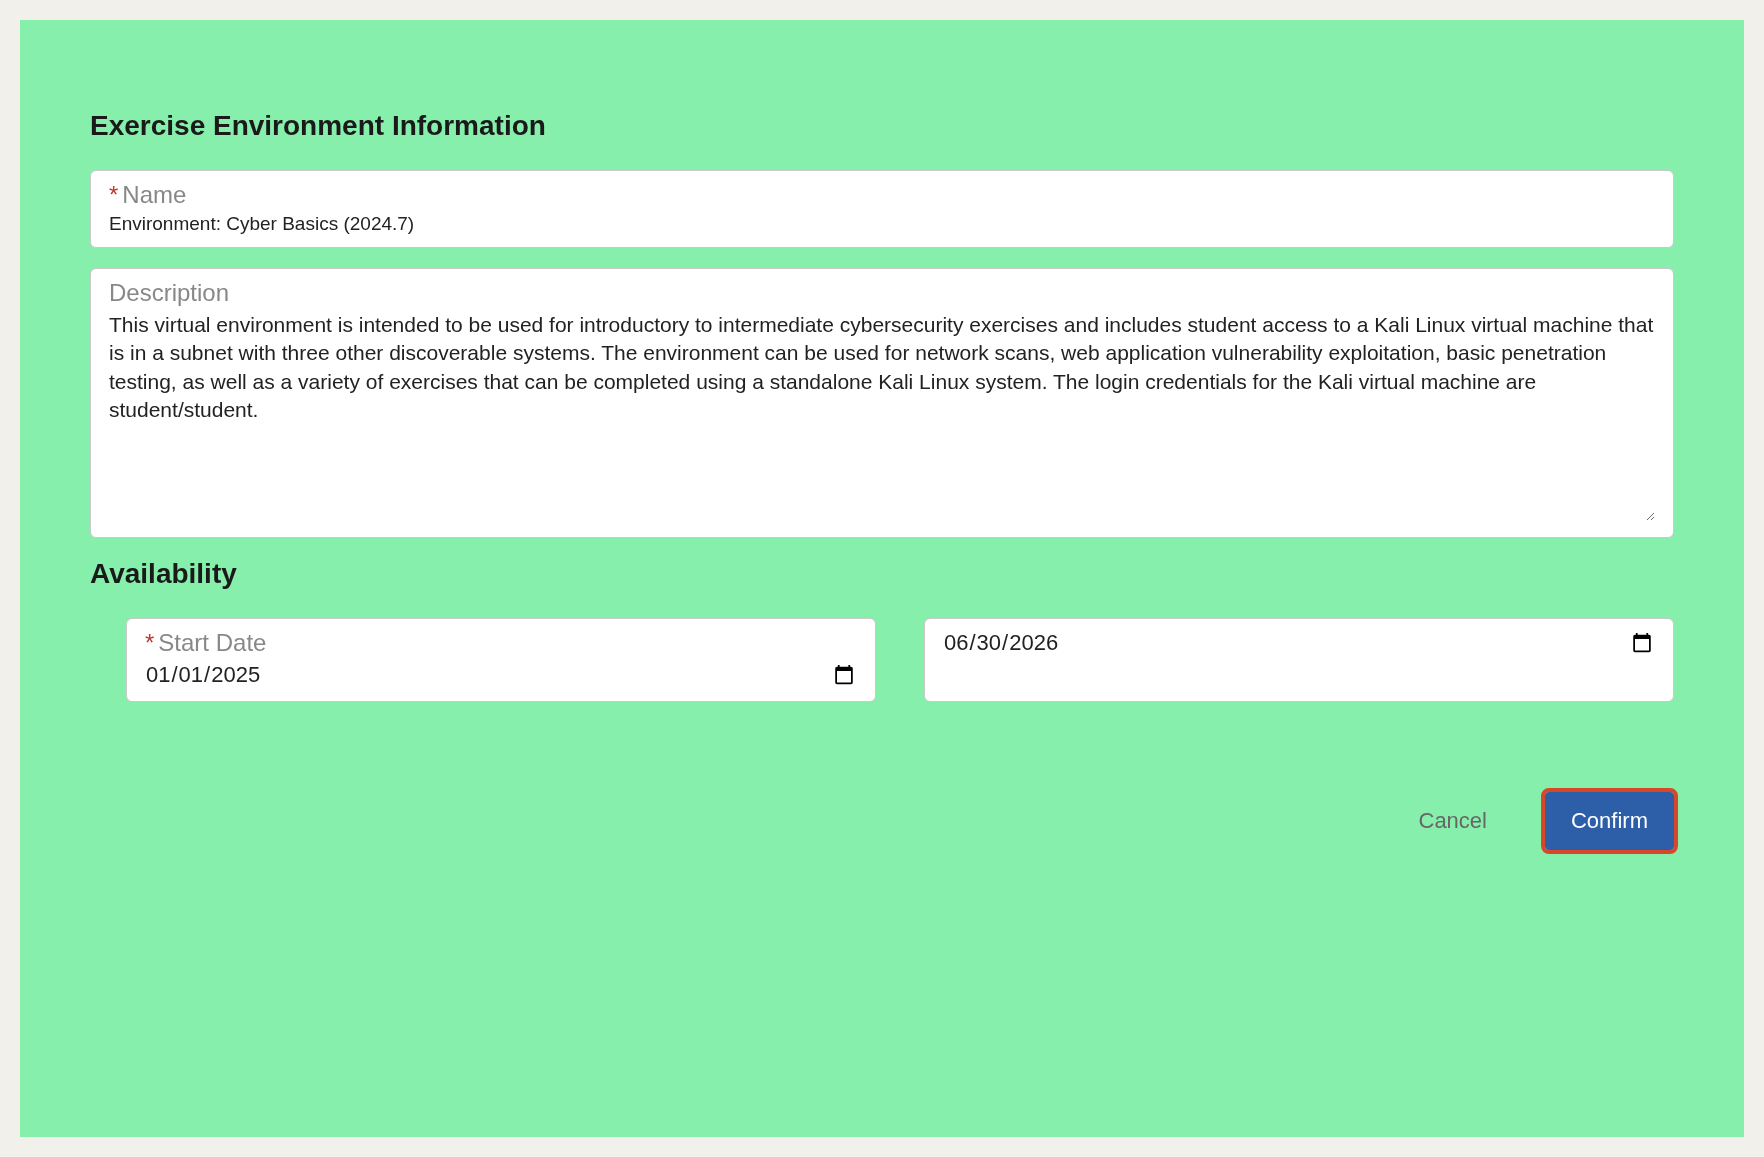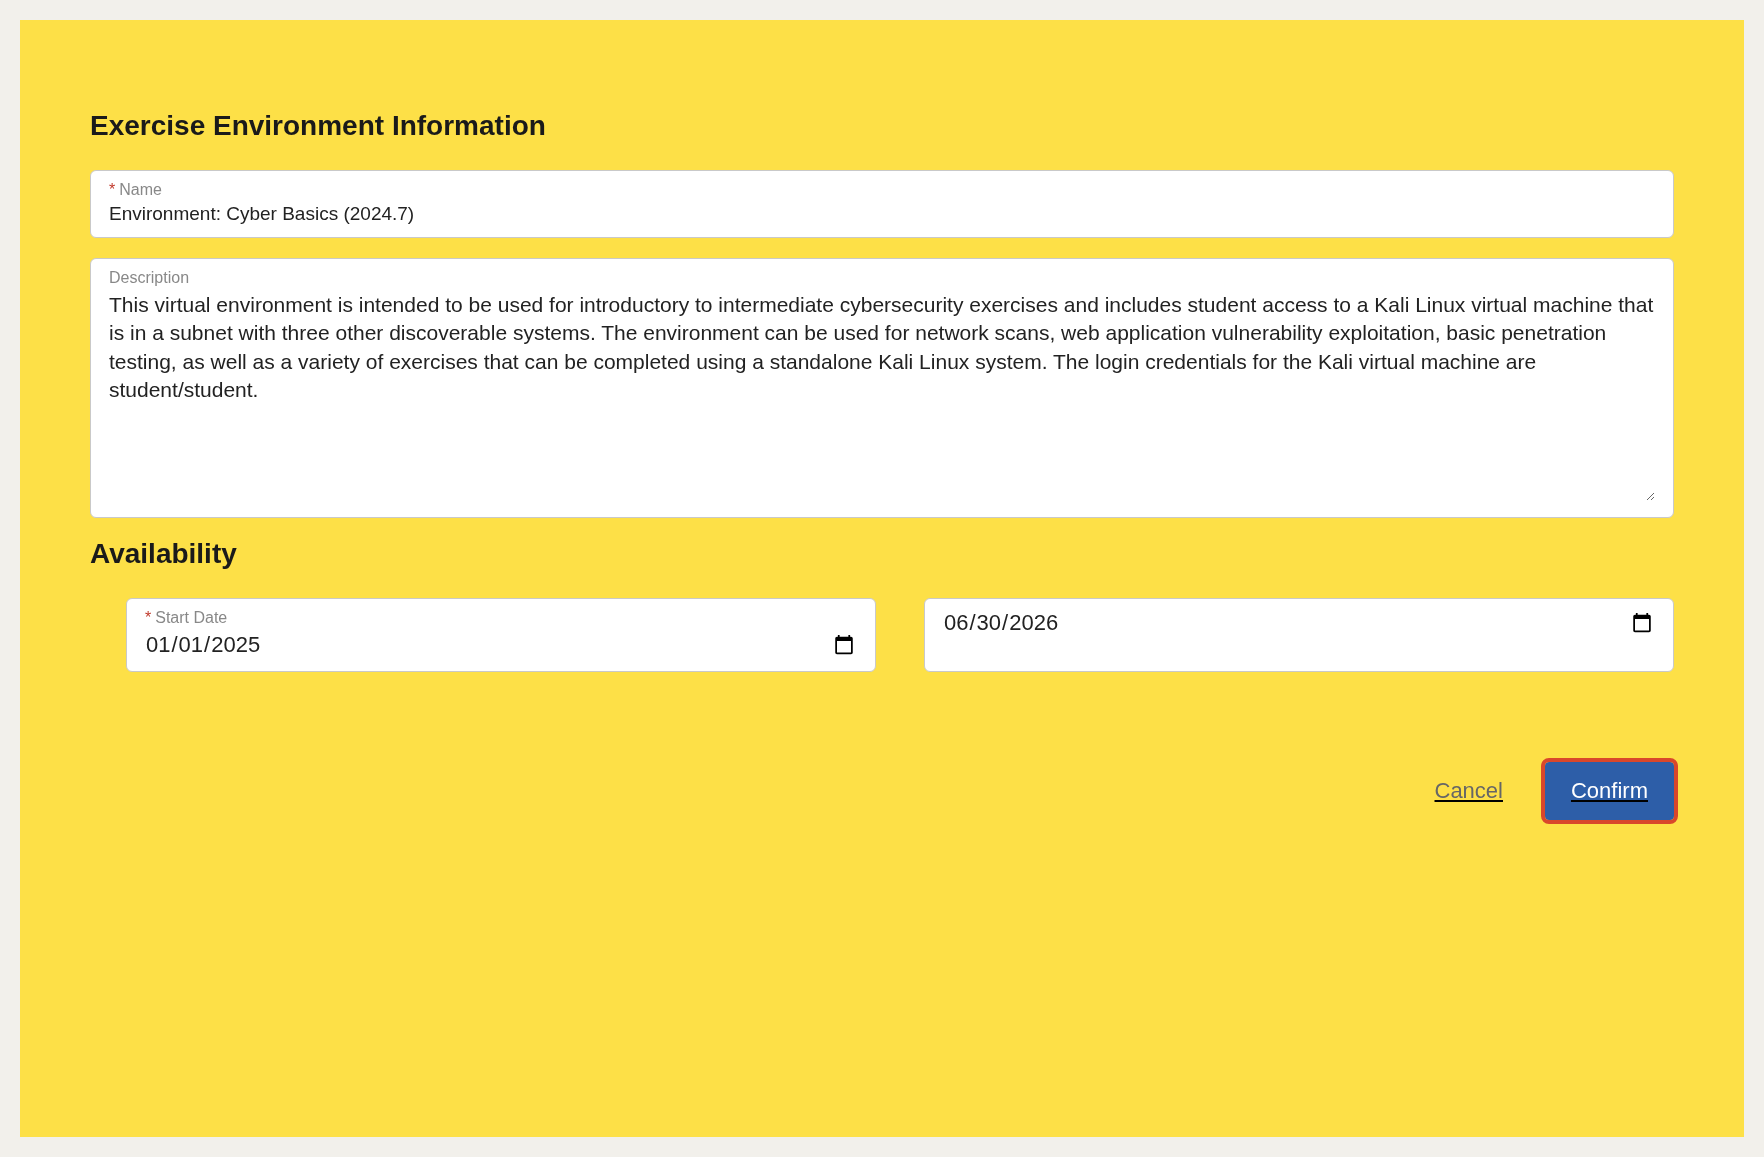--- a/index.html
+++ b/index.html
@@ -8,41 +8,41 @@
       padding: 0;
     }
     body {
       font-family: -apple-system, BlinkMacSystemFont, "Segoe UI", Helvetica, Arial, sans-serif;
       background: #f2f0eb;
       padding: 20px;
       width: 1764px;
       height: 1157px;
     }
     .panel {
-      background: #fde047;
+      background: #86efac;
       padding: 90px 70px 50px 70px;
       height: 100%;
     }
     .section-title {
       font-size: 28px;
       font-weight: 600;
       color: #1a1a1a;
       margin-bottom: 28px;
     }
     .section-title.availability {
     }
     .field-box {
       border: 1px solid #c9c9c9;
       border-radius: 6px;
       padding: 10px 18px 12px 18px;
       margin-bottom: 20px;
       background: #fff;
     }
     .field-label {
-      font-size: 16px;
+      font-size: 24px;
       color: #888;
       margin-bottom: 4px;
       display: block;
     }
     .required-star {
       color: #c0392b;
       margin-right: 4px;
     }
     .field-input {
       width: 100%;
@@ -79,23 +79,22 @@
       outline: none;
       font-size: 22px;
       color: #222;
       font-family: inherit;
       background: transparent;
     }
     .button-row {
       display: flex;
       justify-content: flex-end;
       align-items: center;
-      gap: 30px;
+      gap: 46px;
       margin-top: 70px;
-      text-decoration: underline;
     }
     .btn-cancel {
       background: transparent;
       border: none;
       color: #666;
       font-size: 22px;
       cursor: pointer;
       font-family: inherit;
       padding: 8px 12px;
     }

